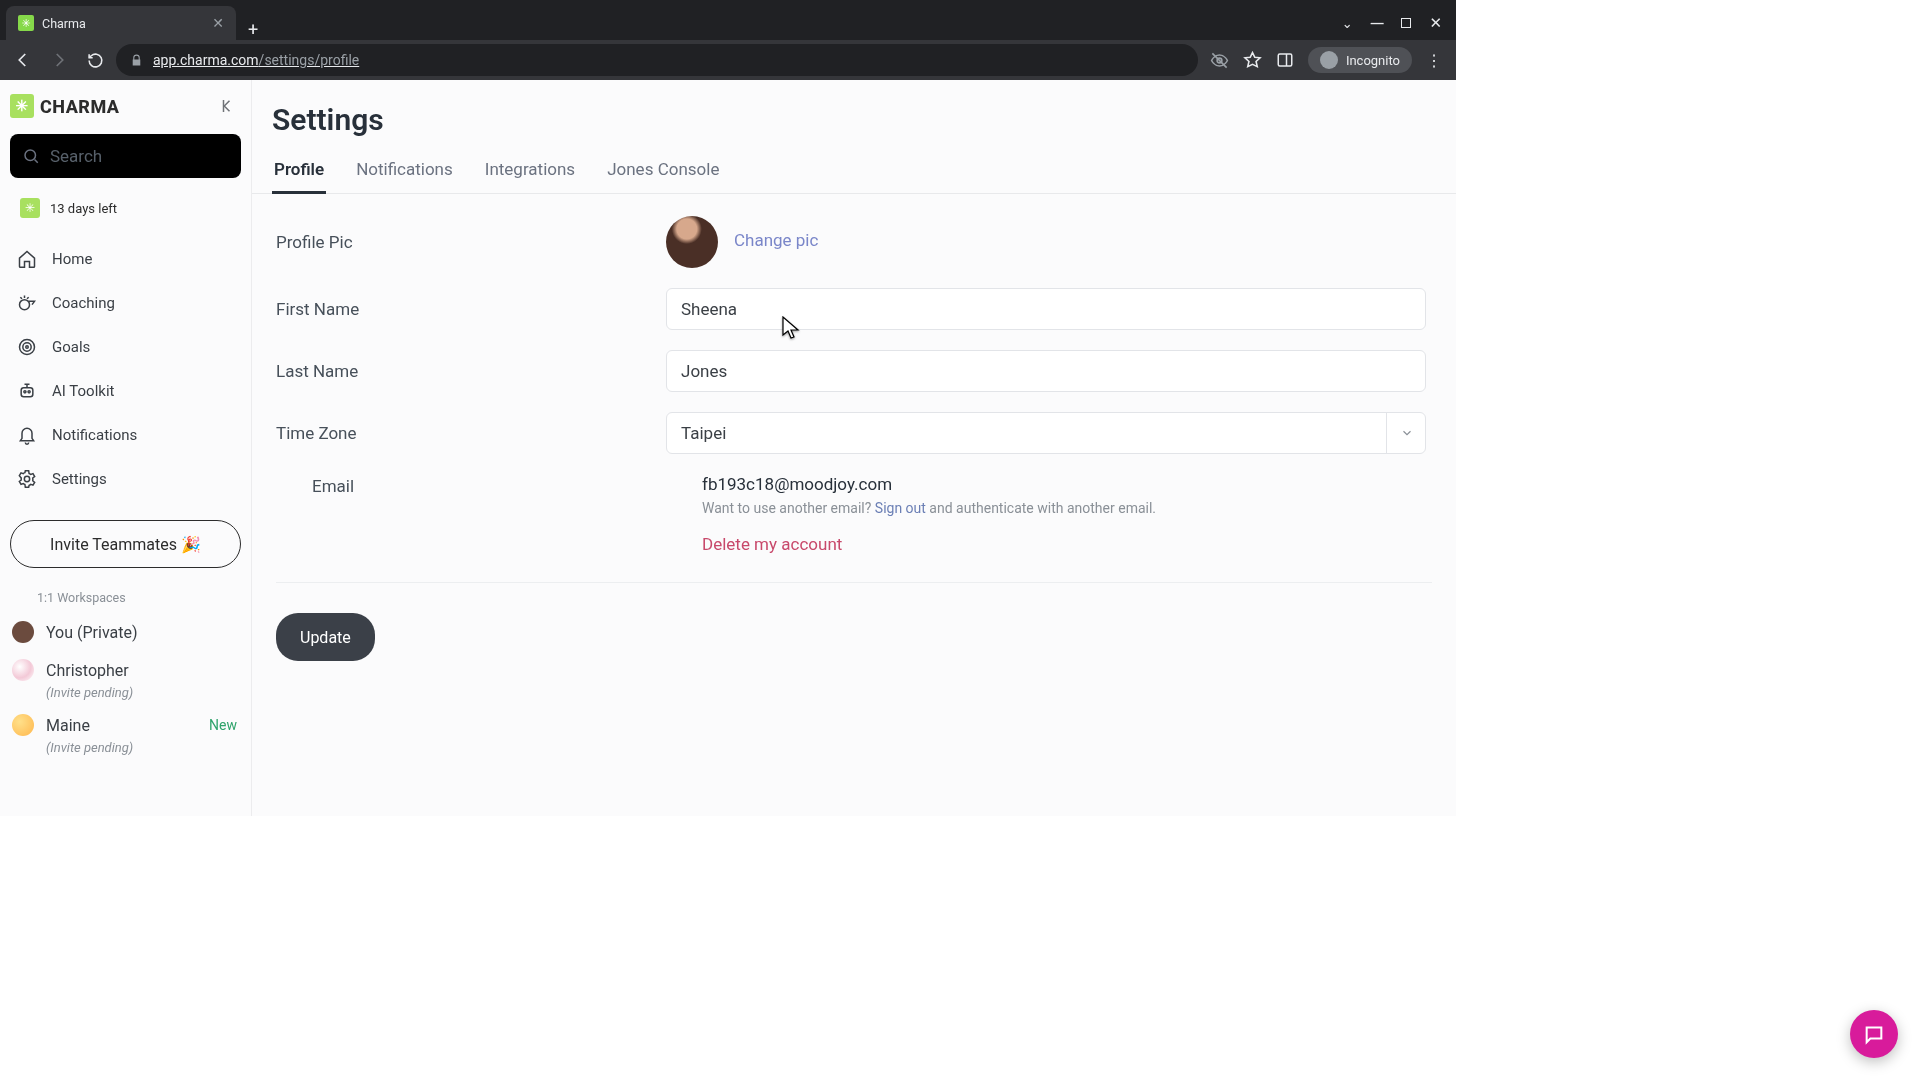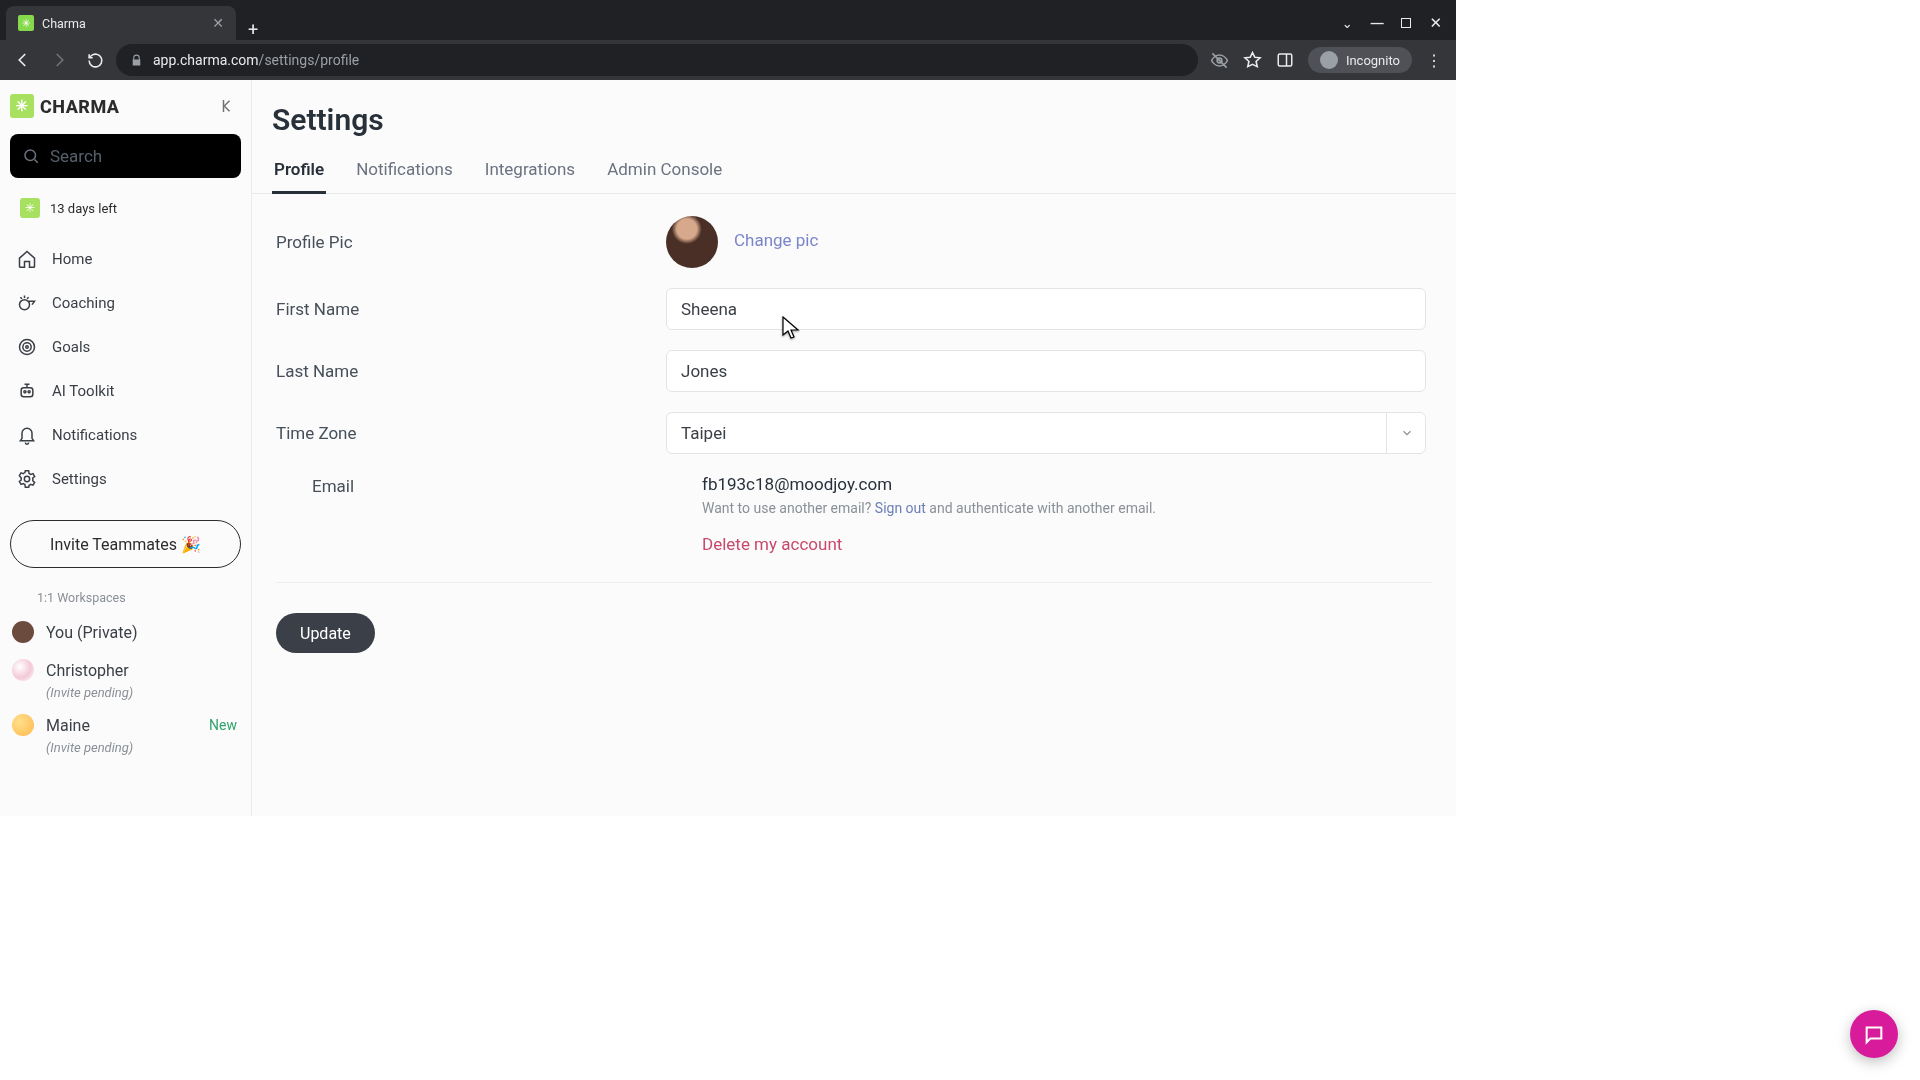--- a/index.html
+++ b/index.html
@@ -15,21 +15,21 @@
   .tab .close { color:#9aa0a6; cursor:pointer; font-size:14px; }
   .newtab { color:#e8eaed; font-size:18px; padding:0 12px; cursor:pointer; }
   .tabstrip .spacer { flex:1; }
   .winctrls { display:flex; gap:18px; padding:0 14px; color:#e8eaed; align-items:center; height:34px; }
   .winctrls span { cursor:pointer; font-size:13px; }
   .winctrls .sq { width:10px; height:10px; border:1.5px solid #e8eaed; display:inline-block; }
 
   .toolbar { display:flex; align-items:center; height:40px; background:#35363a; padding:0 8px; gap:6px; }
   .navbtn { width:30px; height:30px; display:flex; align-items:center; justify-content:center; color:#e8eaed; border-radius:50%; cursor:pointer; }
   .navbtn.disabled { color:#6f7277; }
-  .omnibox { flex:1; background:#202124; border-radius:18px; height:32px; display:flex; align-items:center; padding:0 14px; gap:10px; color:#e8eaed; font-size:14px; }
+  .omnibox { flex:1; background:#202124; border-radius:18px; height:32px; display:flex; align-items:center; padding:0 14px; gap:10px; color:#e8eaed; font-size:14px;text-decoration:underline; }
   .omnibox .url-dim { color:#9aa0a6; }
   .tb-icons { display:flex; gap:14px; align-items:center; color:#e8eaed; padding:0 6px; }
   .incognito-pill { display:flex; align-items:center; gap:8px; background:#4f5156; color:#e8eaed; border-radius:16px; padding:4px 12px; font-size:13px; }
   .incognito-pill .hat { width:18px; height:18px; background:#9aa0a6; border-radius:50%; }
 
   
   .app { display:flex; height:calc(816px - 80px); background:#fbfbfc; }
   .sidebar { width:252px; background:#fbfbfc; border-right:1px solid #ececee; display:flex; flex-direction:column; padding-top:10px; }
   .brand-row { display:flex; align-items:center; justify-content:space-between; padding:4px 14px 10px 10px; }
   .brand { display:flex; align-items:center; gap:6px; font-weight:800; letter-spacing:0.5px; font-size:18px; }
@@ -78,21 +78,21 @@
   .text-input, .select-input { width:100%; max-width:760px; height:42px; border:1px solid #e2e4e8; border-radius:6px; padding:0 14px; font-size:17px; color:#3a3f45; background:#fff; }
   .select-wrap { position:relative; max-width:760px;border-radius:18px; }
   .select-wrap .chev { position:absolute; right:0; top:0; height:42px; width:40px; border-left:1px solid #e2e4e8; display:flex; align-items:center; justify-content:center; color:#8a9097; pointer-events:none; border-top-right-radius:6px; border-bottom-right-radius:6px; }
 
   .email-text { font-size:17px; color:#28303a; margin-bottom:6px; }
   .email-note { font-size:14px; color:#8a9097; }
   .email-note a { color:#6b7fb5; cursor:pointer; }
   .delete-link { display:block; margin-top:18px; color:#c8496b; font-size:17px; cursor:pointer; }
 
   .divider { height:1px; background:#eceef0; margin:28px 0 20px 0; }
-  .update-btn { margin-left:24px; background:#3b4048; color:#fff; border:none; border-radius:22px; height:40px; padding:0 24px; font-size:16px; cursor:pointer; }
+  .update-btn { margin-left:24px; background:#3b4048; color:#fff; border:none; border-radius:22px; height:48px; padding:0 24px; font-size:16px; cursor:pointer; }
 
   .fab { position:fixed; right:22px; bottom:22px; width:48px; height:48px; border-radius:50%; background:#d81b9b; color:#fff; display:flex; align-items:center; justify-content:center; cursor:pointer; box-shadow:0 4px 14px rgba(0,0,0,.25); }
 
   .cursor { position:fixed; left:782px; top:316px; pointer-events:none; }
   .cursor svg { filter: drop-shadow(0 1px 1px rgba(0,0,0,.4)); }
 
   svg { display:block; }
 </style>
 </head>
 <body>
@@ -284,21 +284,21 @@
     </div>
   </aside>
 
   <main class="main">
     <h1 class="page-title">Settings</h1>
 
     <div class="tabs">
       <div class="tabrow-item active"><span>Profile</span></div>
       <div class="tabrow-item"><span>Notifications</span></div>
       <div class="tabrow-item"><span>Integrations</span></div>
-      <div class="tabrow-item"><span>Admin Console</span></div>
+      <div class="tabrow-item"><span>Jones Console</span></div>
     </div>
 
     <div class="section">
 
       <div class="field-row pic-row">
         <div class="field-label">Profile Pic</div>
         <div class="field-value">
           <span class="avatar-lg"></span>
           <a class="change-link">Change pic</a>
         </div>

